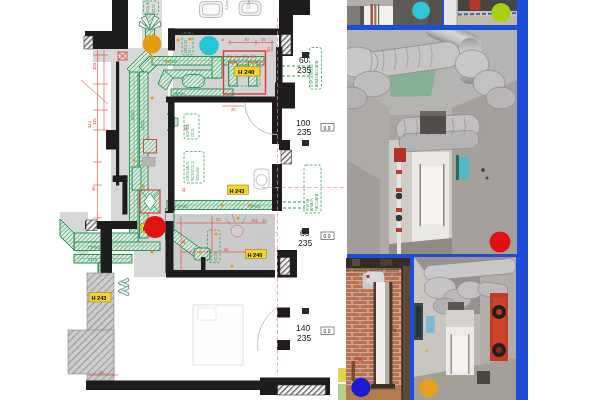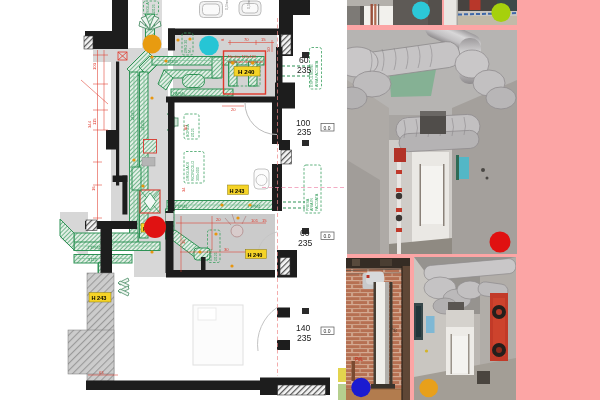--- a/index.html
+++ b/index.html
@@ -1,16 +1,16 @@
 <!DOCTYPE html>
 <html><head>
 <meta charset="utf-8">
 <style>
   html,body{margin:0;padding:0;background:#fff;}
-  #page{position:relative;width:600px;height:400px;overflow:hidden;background:#fca5a5;
+  #page{position:relative;width:528px;height:400px;overflow:hidden;background:#1d4ed8;
         font-family:"Liberation Sans", sans-serif;}
   svg{display:block}
 </style>
 </head>
 <body>
 <div id="page">
 <svg width="600" height="400" viewBox="0 0 600 400" xmlns="http://www.w3.org/2000/svg">
 <defs>
 
   <pattern id="hw" width="4" height="4" patternUnits="userSpaceOnUse" patternTransform="rotate(45)">

